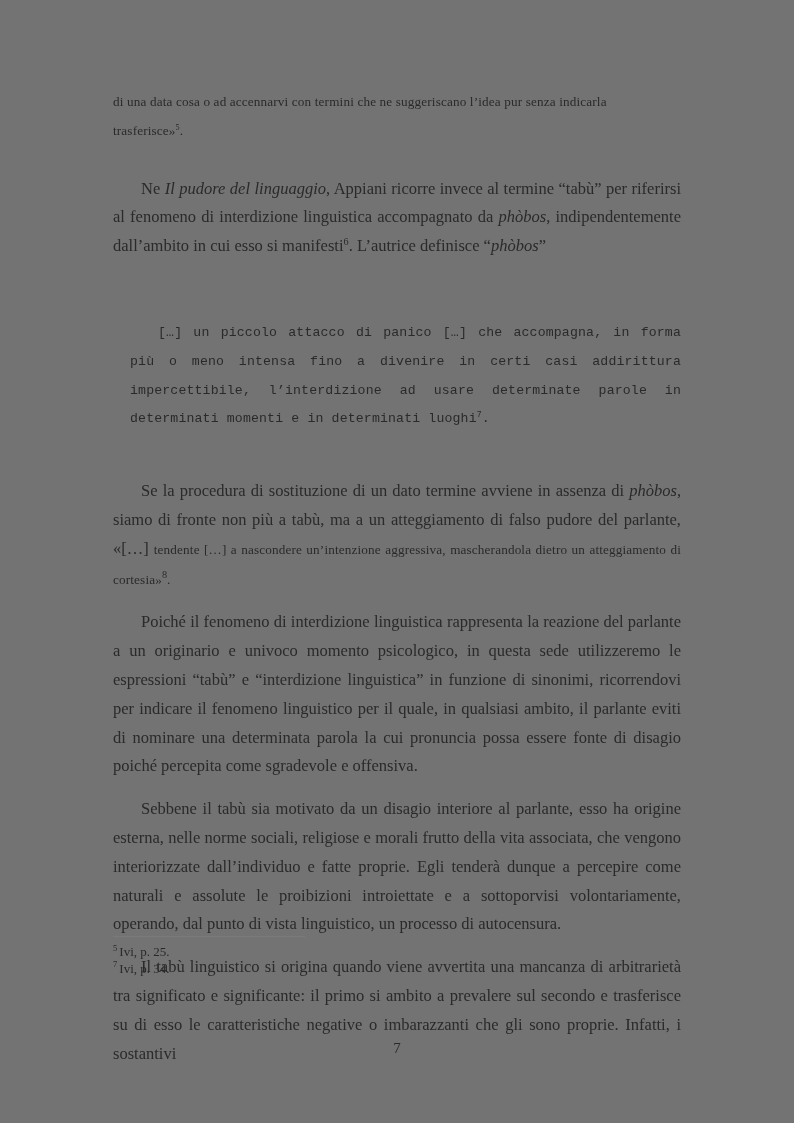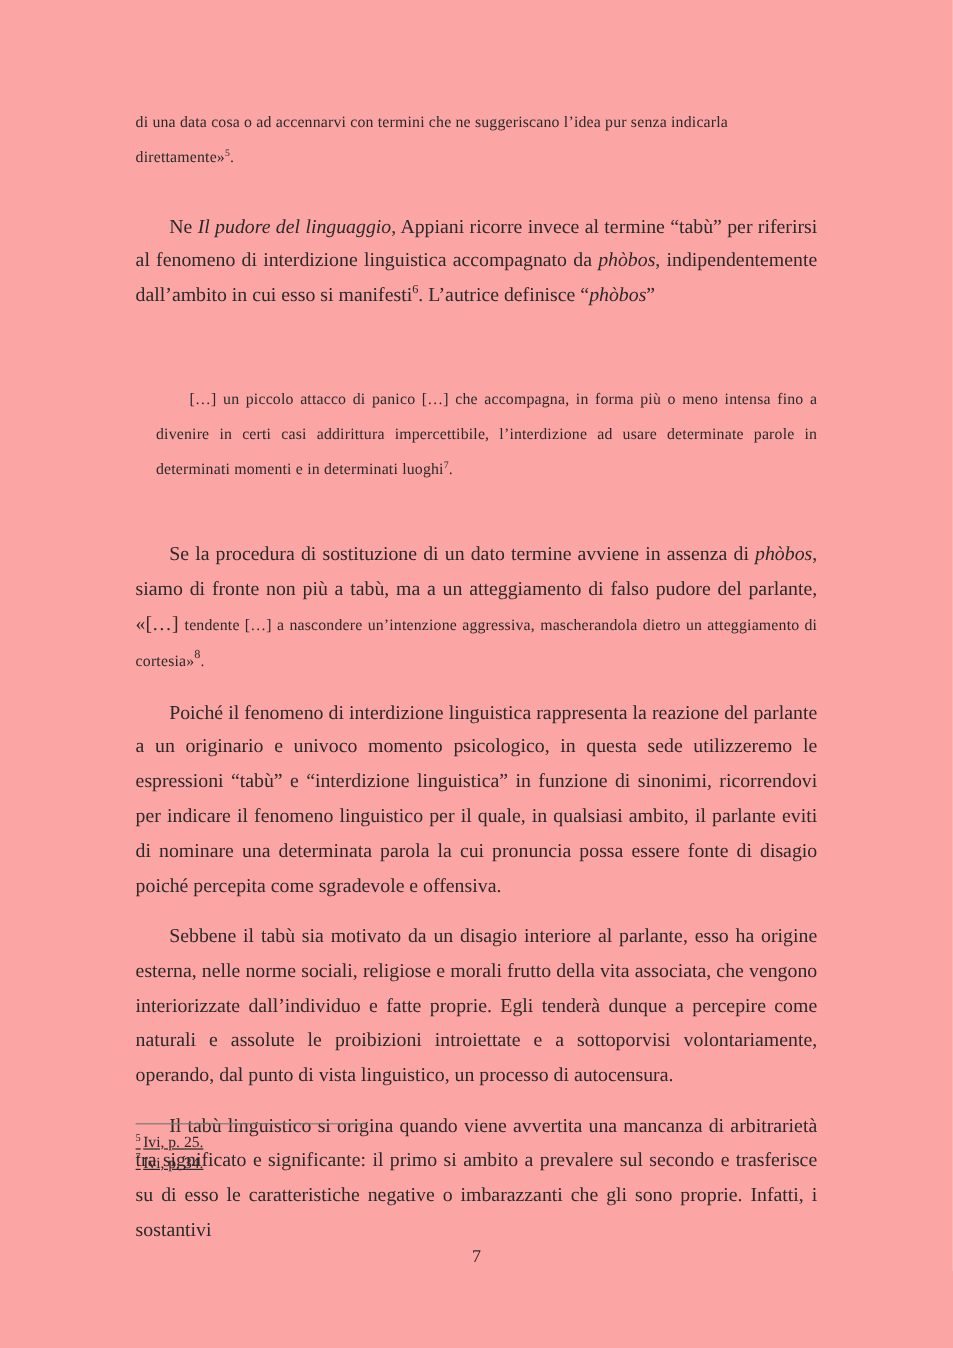--- a/index.html
+++ b/index.html
@@ -17,21 +17,21 @@
     color: #262626;
     -webkit-font-smoothing: antialiased;
   }
 
   .page {
     position: absolute;
     left: 0;
     top: 0;
     width: 794px;
     height: 1123px;
-    background: #fca5a5;
+    background: #737373;
   }
 
   
   .content {
     position: absolute;
     left: 113px;
     top: 88px;
     width: 568px;
   }
 
@@ -65,20 +65,21 @@
   
   .blockquote {
     margin: 0;
     padding: 0 0 0 17px;
     text-align: justify;
     font-size: 13.2px;
     line-height: 28.8px;
     letter-spacing: 0.15px;
     color: #2a2a2a;
     text-indent: 28px;
+    font-family: Liberation Mono, monospace;
   }
 
   .spacer-lg { height: 43px; }
   .spacer-md { height: 29px; }
   .spacer-xl { height: 58px; }
   .spacer-sm { height: 14px; }
 
   i, .ital { font-style: italic; }
 
   sup {
@@ -99,21 +100,20 @@
     height: 0;
     border-top: 1.6px solid #7a7a7a;
     margin: 0 0 7px 0;
   }
   .fn-item {
     font-size: 13px;
     line-height: 16.6px;
     color: #2a2a2a;
     margin: 0;
     white-space: nowrap;
-    text-decoration: underline;
   }
   .fn-item sup {
     font-size: 0.66em;
     margin-right: 2px;
   }
 
   
   .page-number {
     position: absolute;
     left: 0;
@@ -124,21 +124,21 @@
     color: #2a2a2a;
   }
 </style>
 </head>
 <body>
 
 <div class="page">
 
   <div class="content">
 
-    <p class="quote-cont"><span>di una data cosa o ad accennarvi con termini che ne suggeriscano l’idea pur senza indicarla</span><br><span>direttamente»</span><sup>5</sup><span>.</span></p>
+    <p class="quote-cont"><span>di una data cosa o ad accennarvi con termini che ne suggeriscano l’idea pur senza indicarla</span><br><span>trasferisce»</span><sup>5</sup><span>.</span></p>
 
     <div class="spacer-md"></div>
 
     <p class="para"><span>Ne </span><i>Il pudore del linguaggio</i><span>, Appiani ricorre invece al termine “tabù” per riferirsi al fenomeno di interdizione linguistica accompagnato da </span><i>phòbos</i><span>, indipendentemente dall’ambito in cui esso si manifesti</span><sup>6</sup><span>. L’autrice definisce “</span><i>phòbos</i><span>”</span></p>
 
     <div class="spacer-xl"></div>
 
     <p class="blockquote"><span>[…] un piccolo attacco di panico […] che accompagna, in forma più o meno intensa fino a divenire in certi casi addirittura impercettibile, l’interdizione ad usare determinate parole in determinati momenti e in determinati luoghi</span><sup>7</sup><span>.</span></p>
 
     <div class="spacer-lg"></div>

